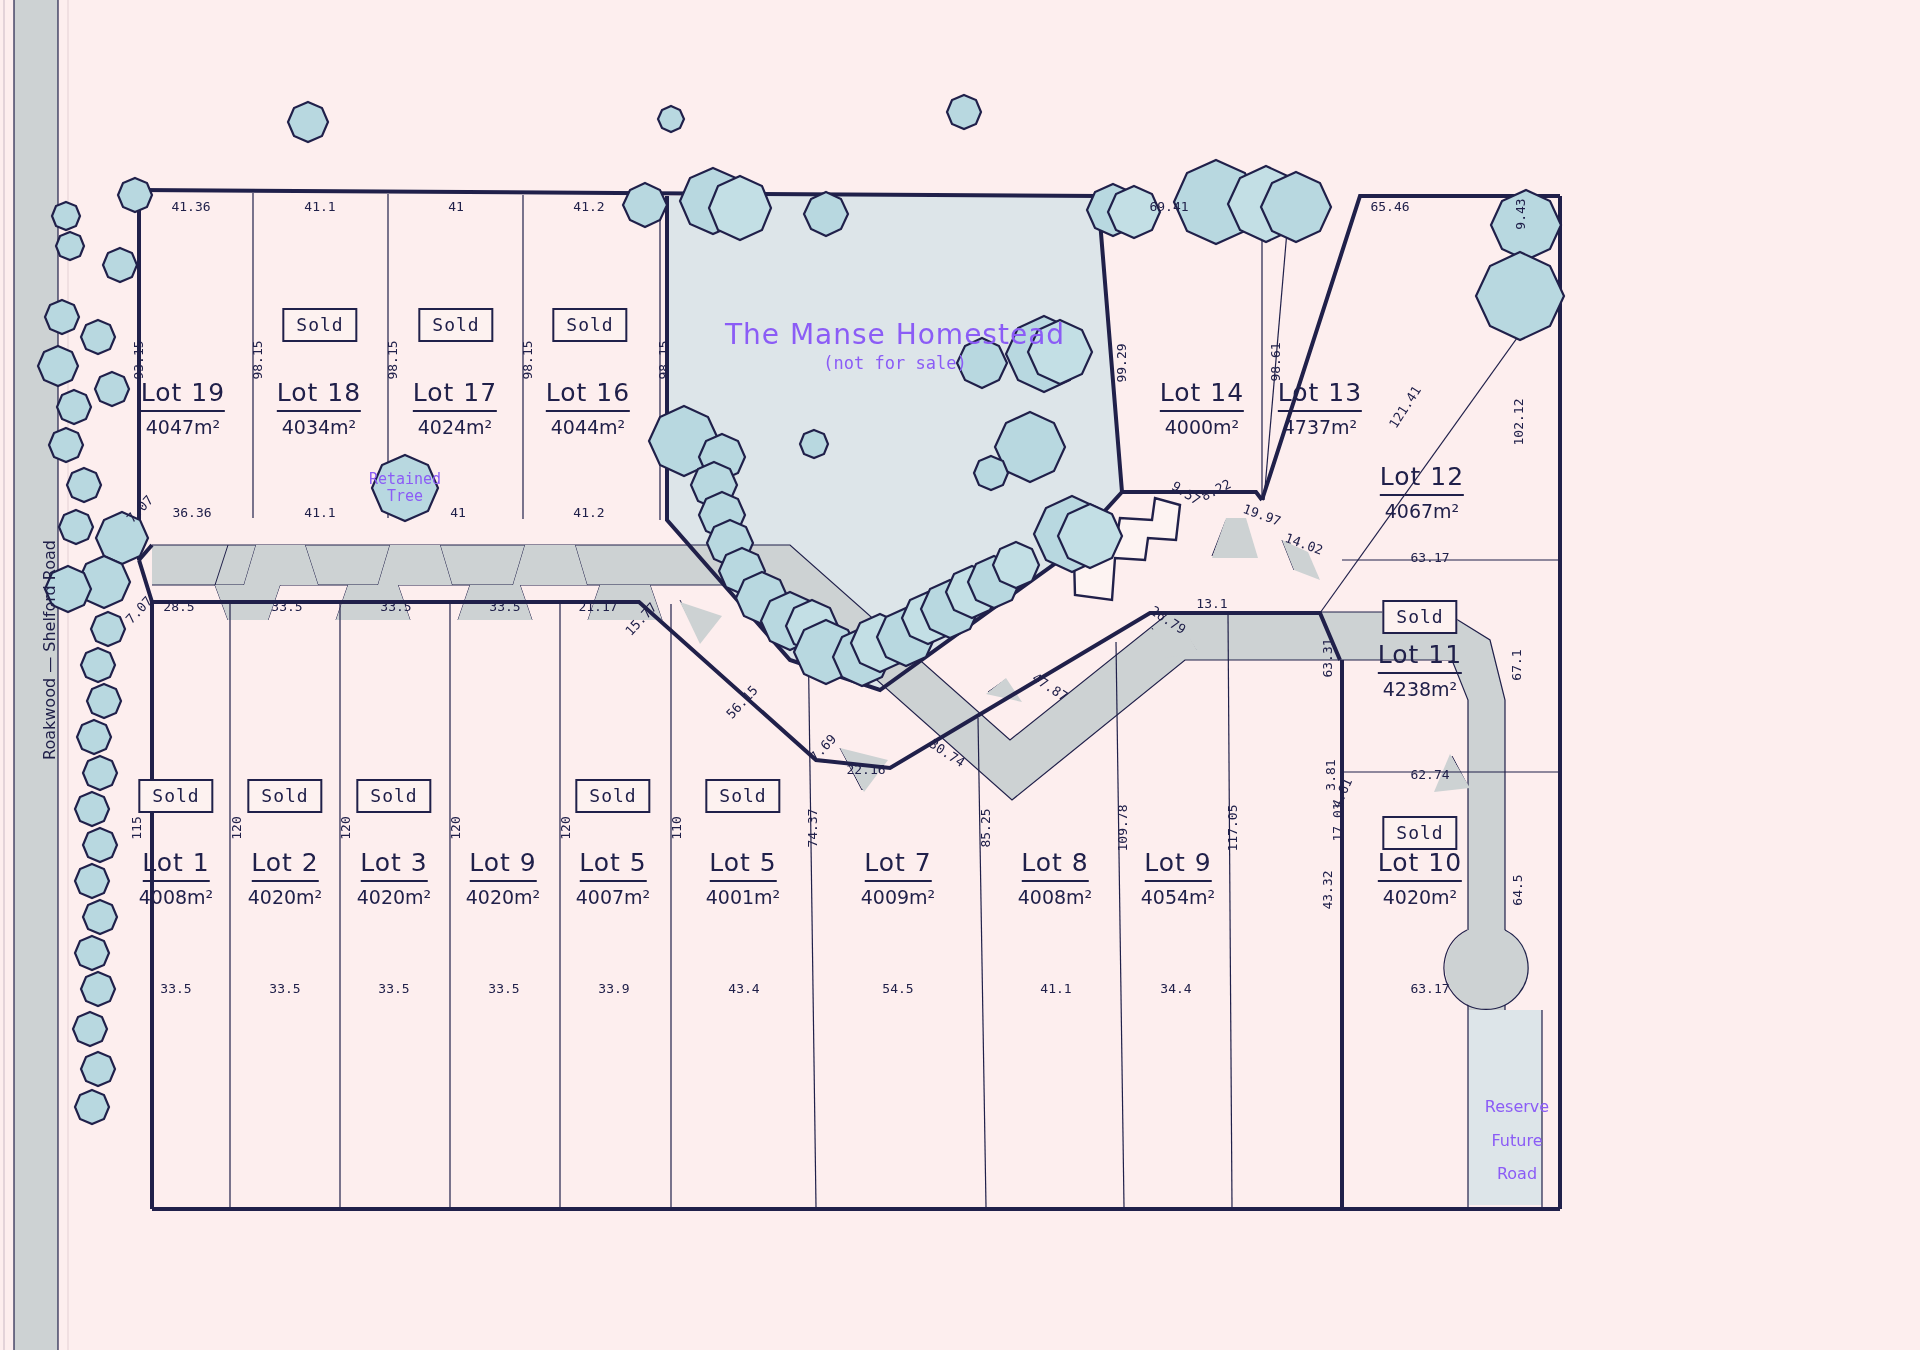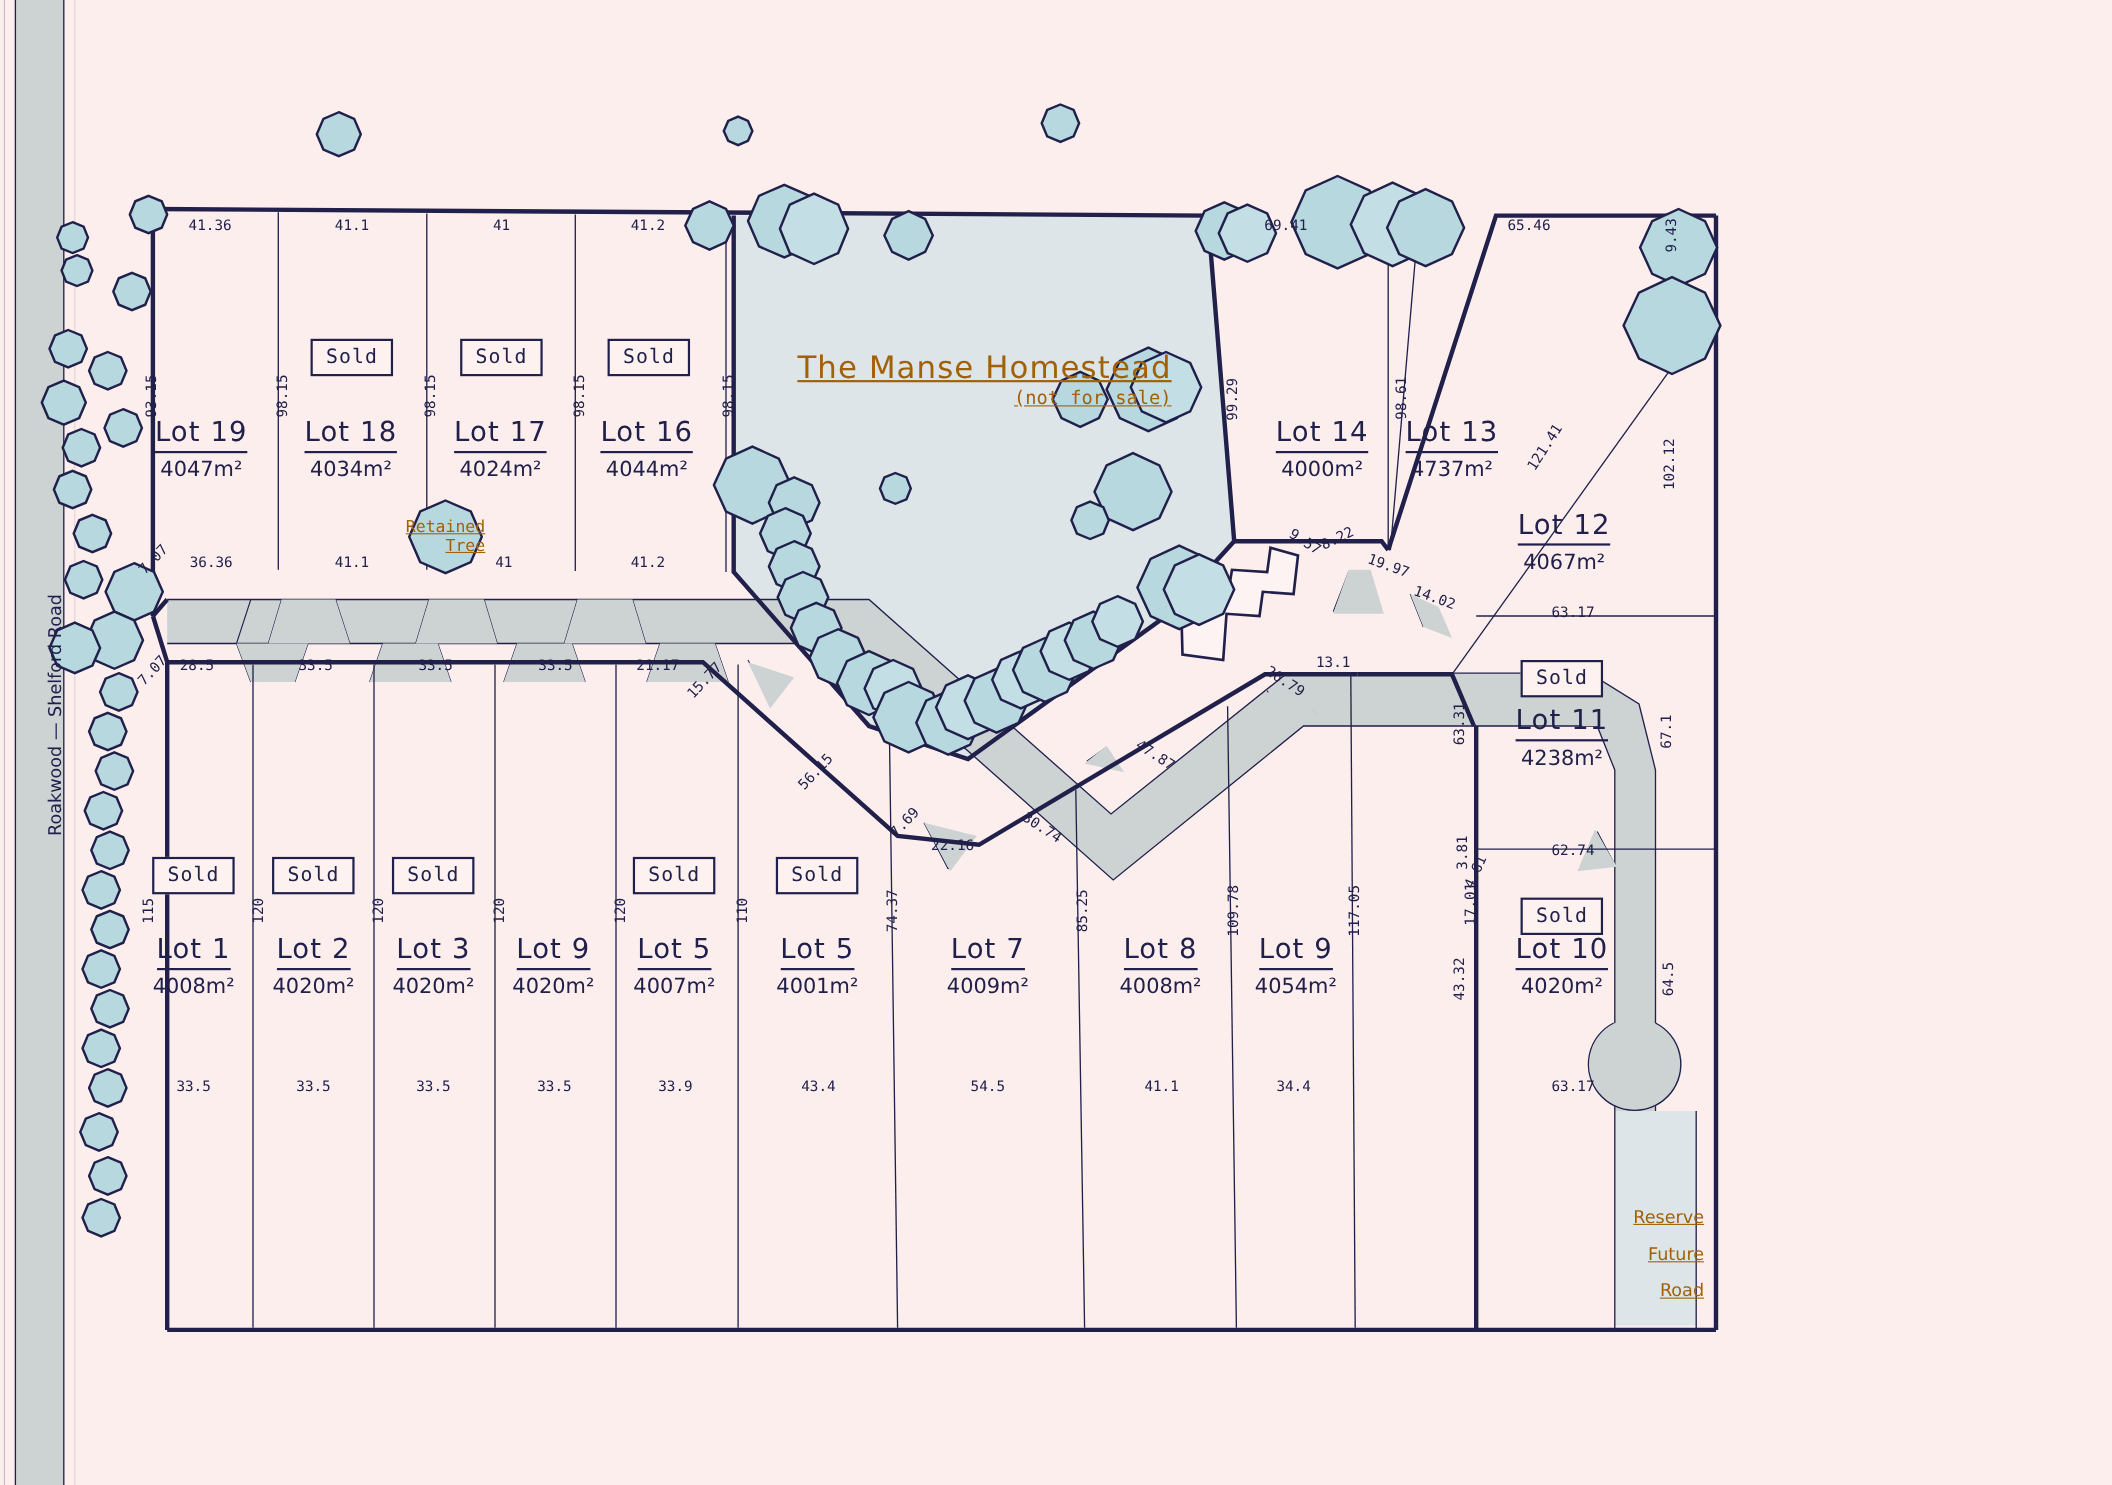--- a/index.html
+++ b/index.html
@@ -65,25 +65,24 @@
     transform: translate(-50%, -50%);
     font-size: 13px;
     color: #20204a;
     white-space: nowrap;
     font-family: "DejaVu Sans Mono", "Liberation Mono", monospace;
     pointer-events: none;
   }
   .note {
     position: absolute;
     transform: translate(-50%, -50%);
-    color: #a16207;
-    text-align: right;
+    color: #8b5cf6;
+    text-align: center;
     white-space: nowrap;
     pointer-events: none;
-    text-decoration: underline;
   }
   .homestead-title {
     font-size: 28px;
     letter-spacing: 1px;
     font-family: "DejaVu Sans", "Liberation Sans", sans-serif;
   }
   .homestead-sub {
     font-size: 17px;
     margin-top: 2px;
     font-family: "DejaVu Sans Mono", "Liberation Mono", monospace;

